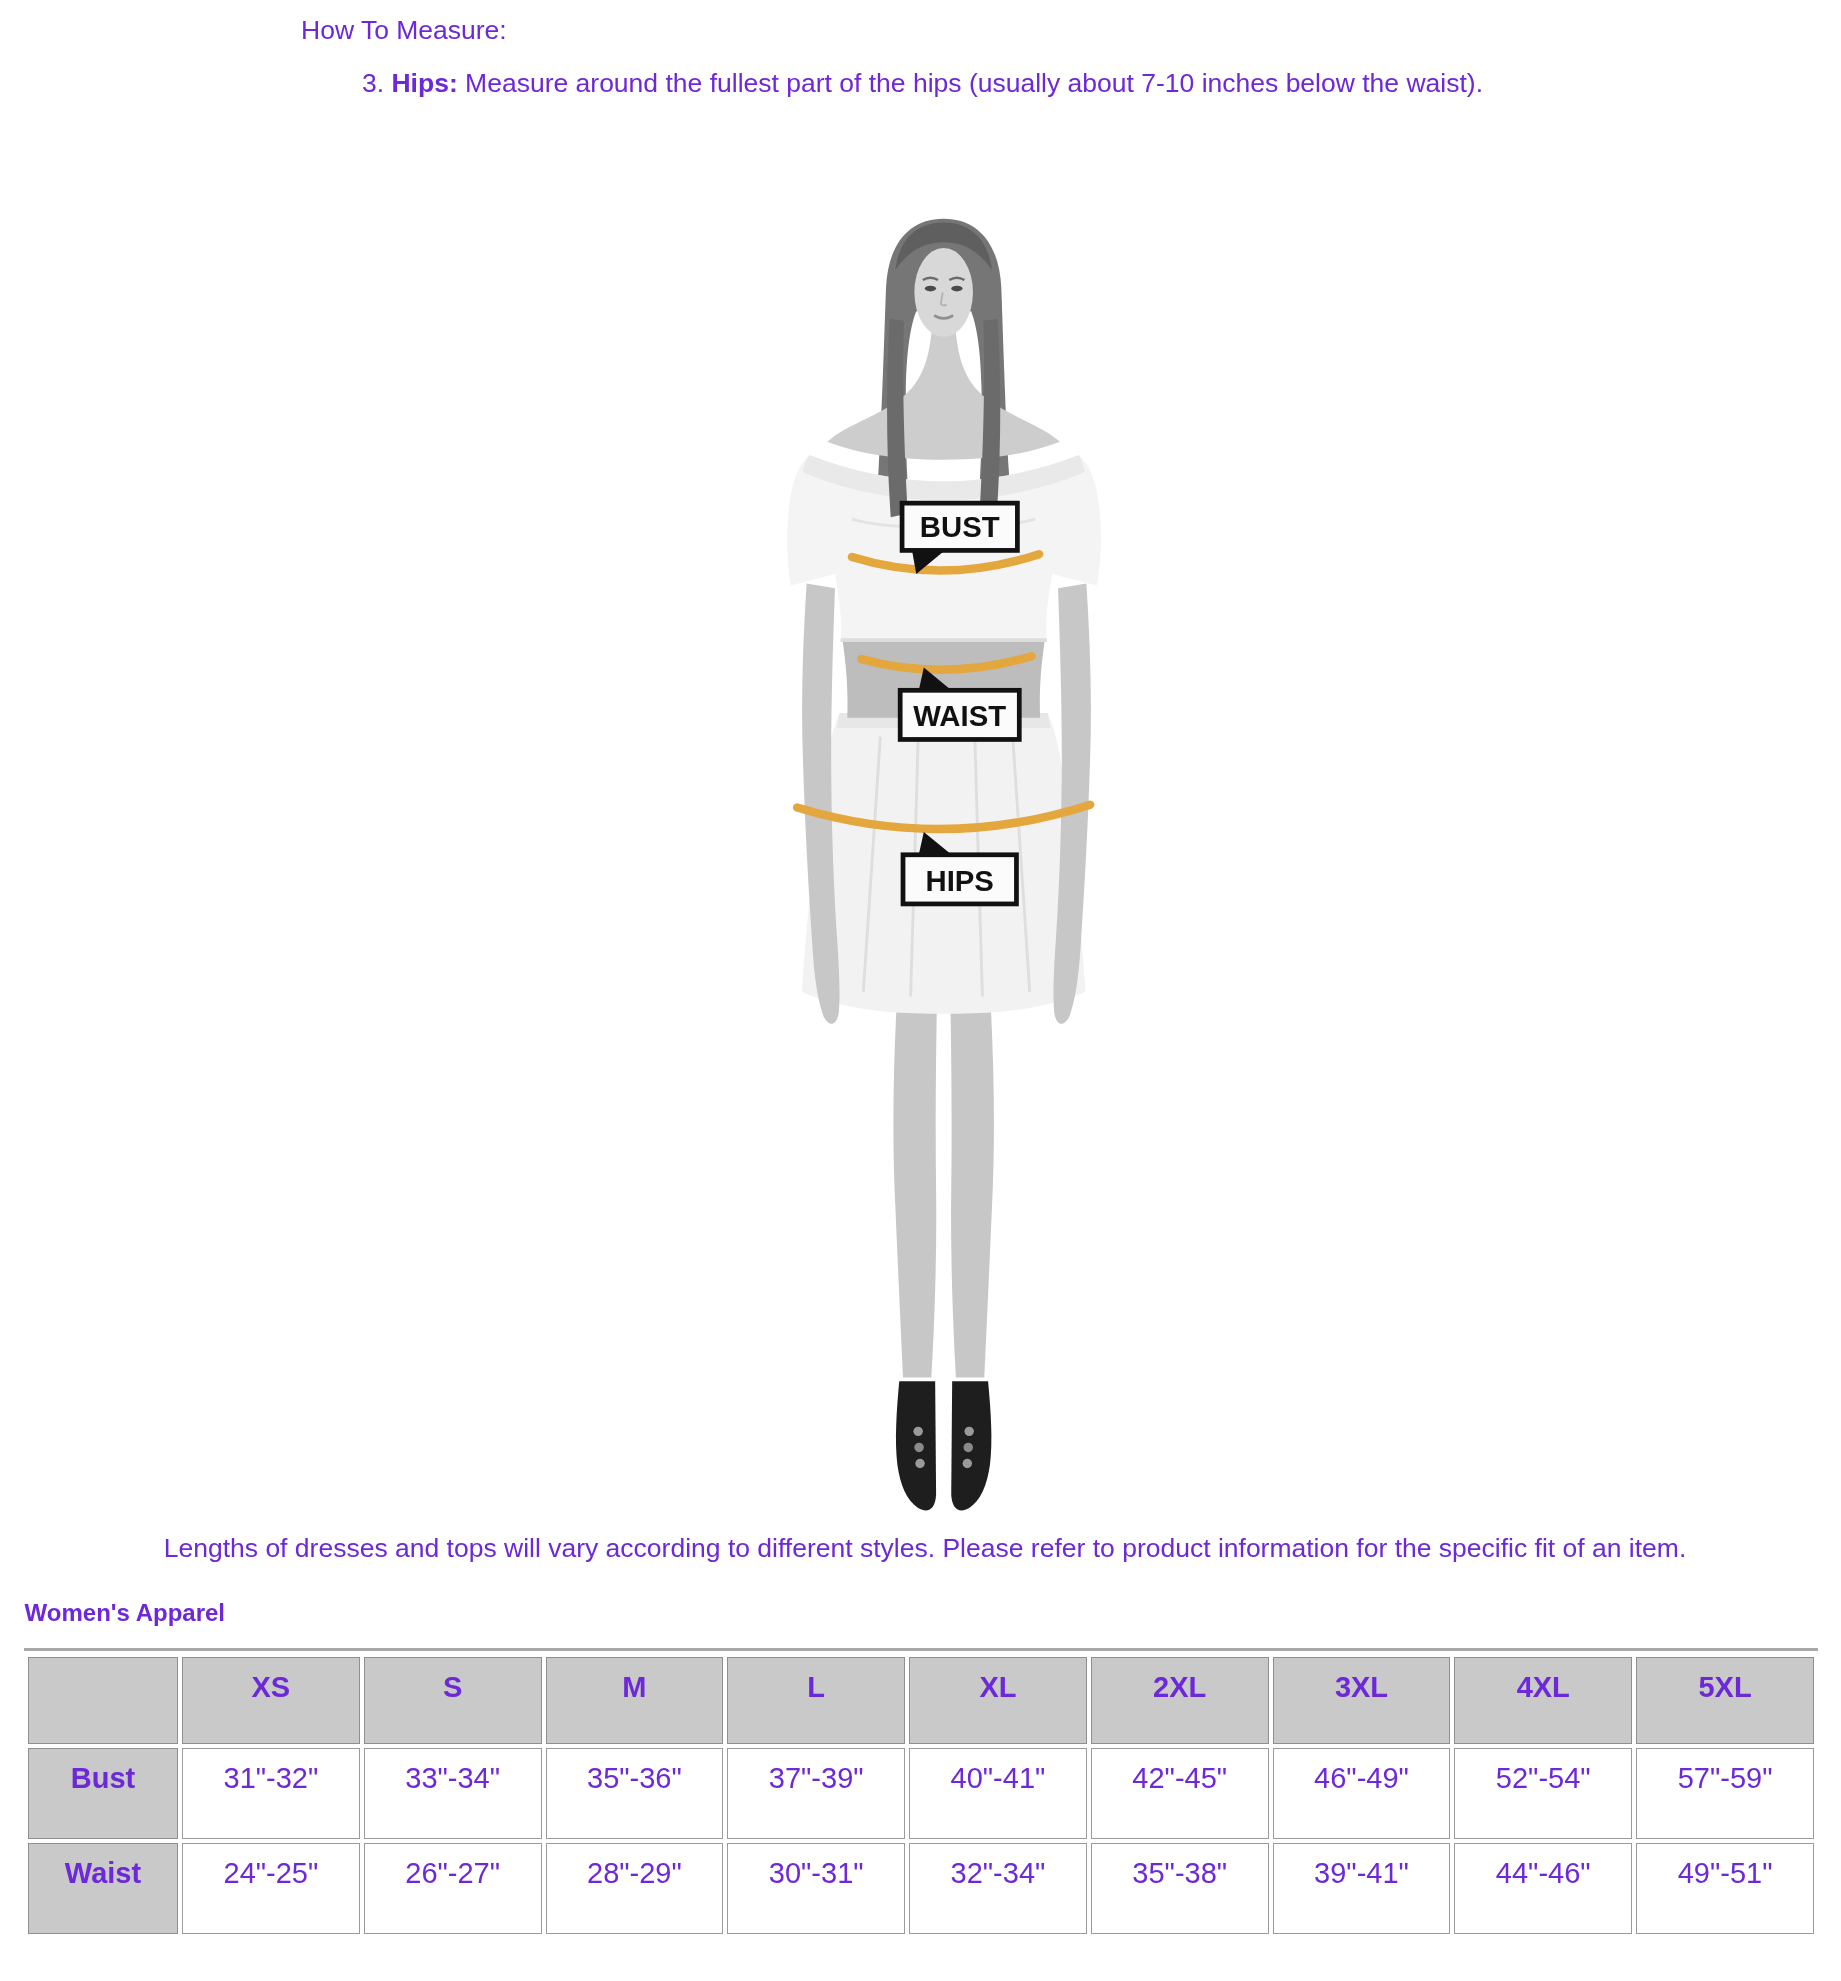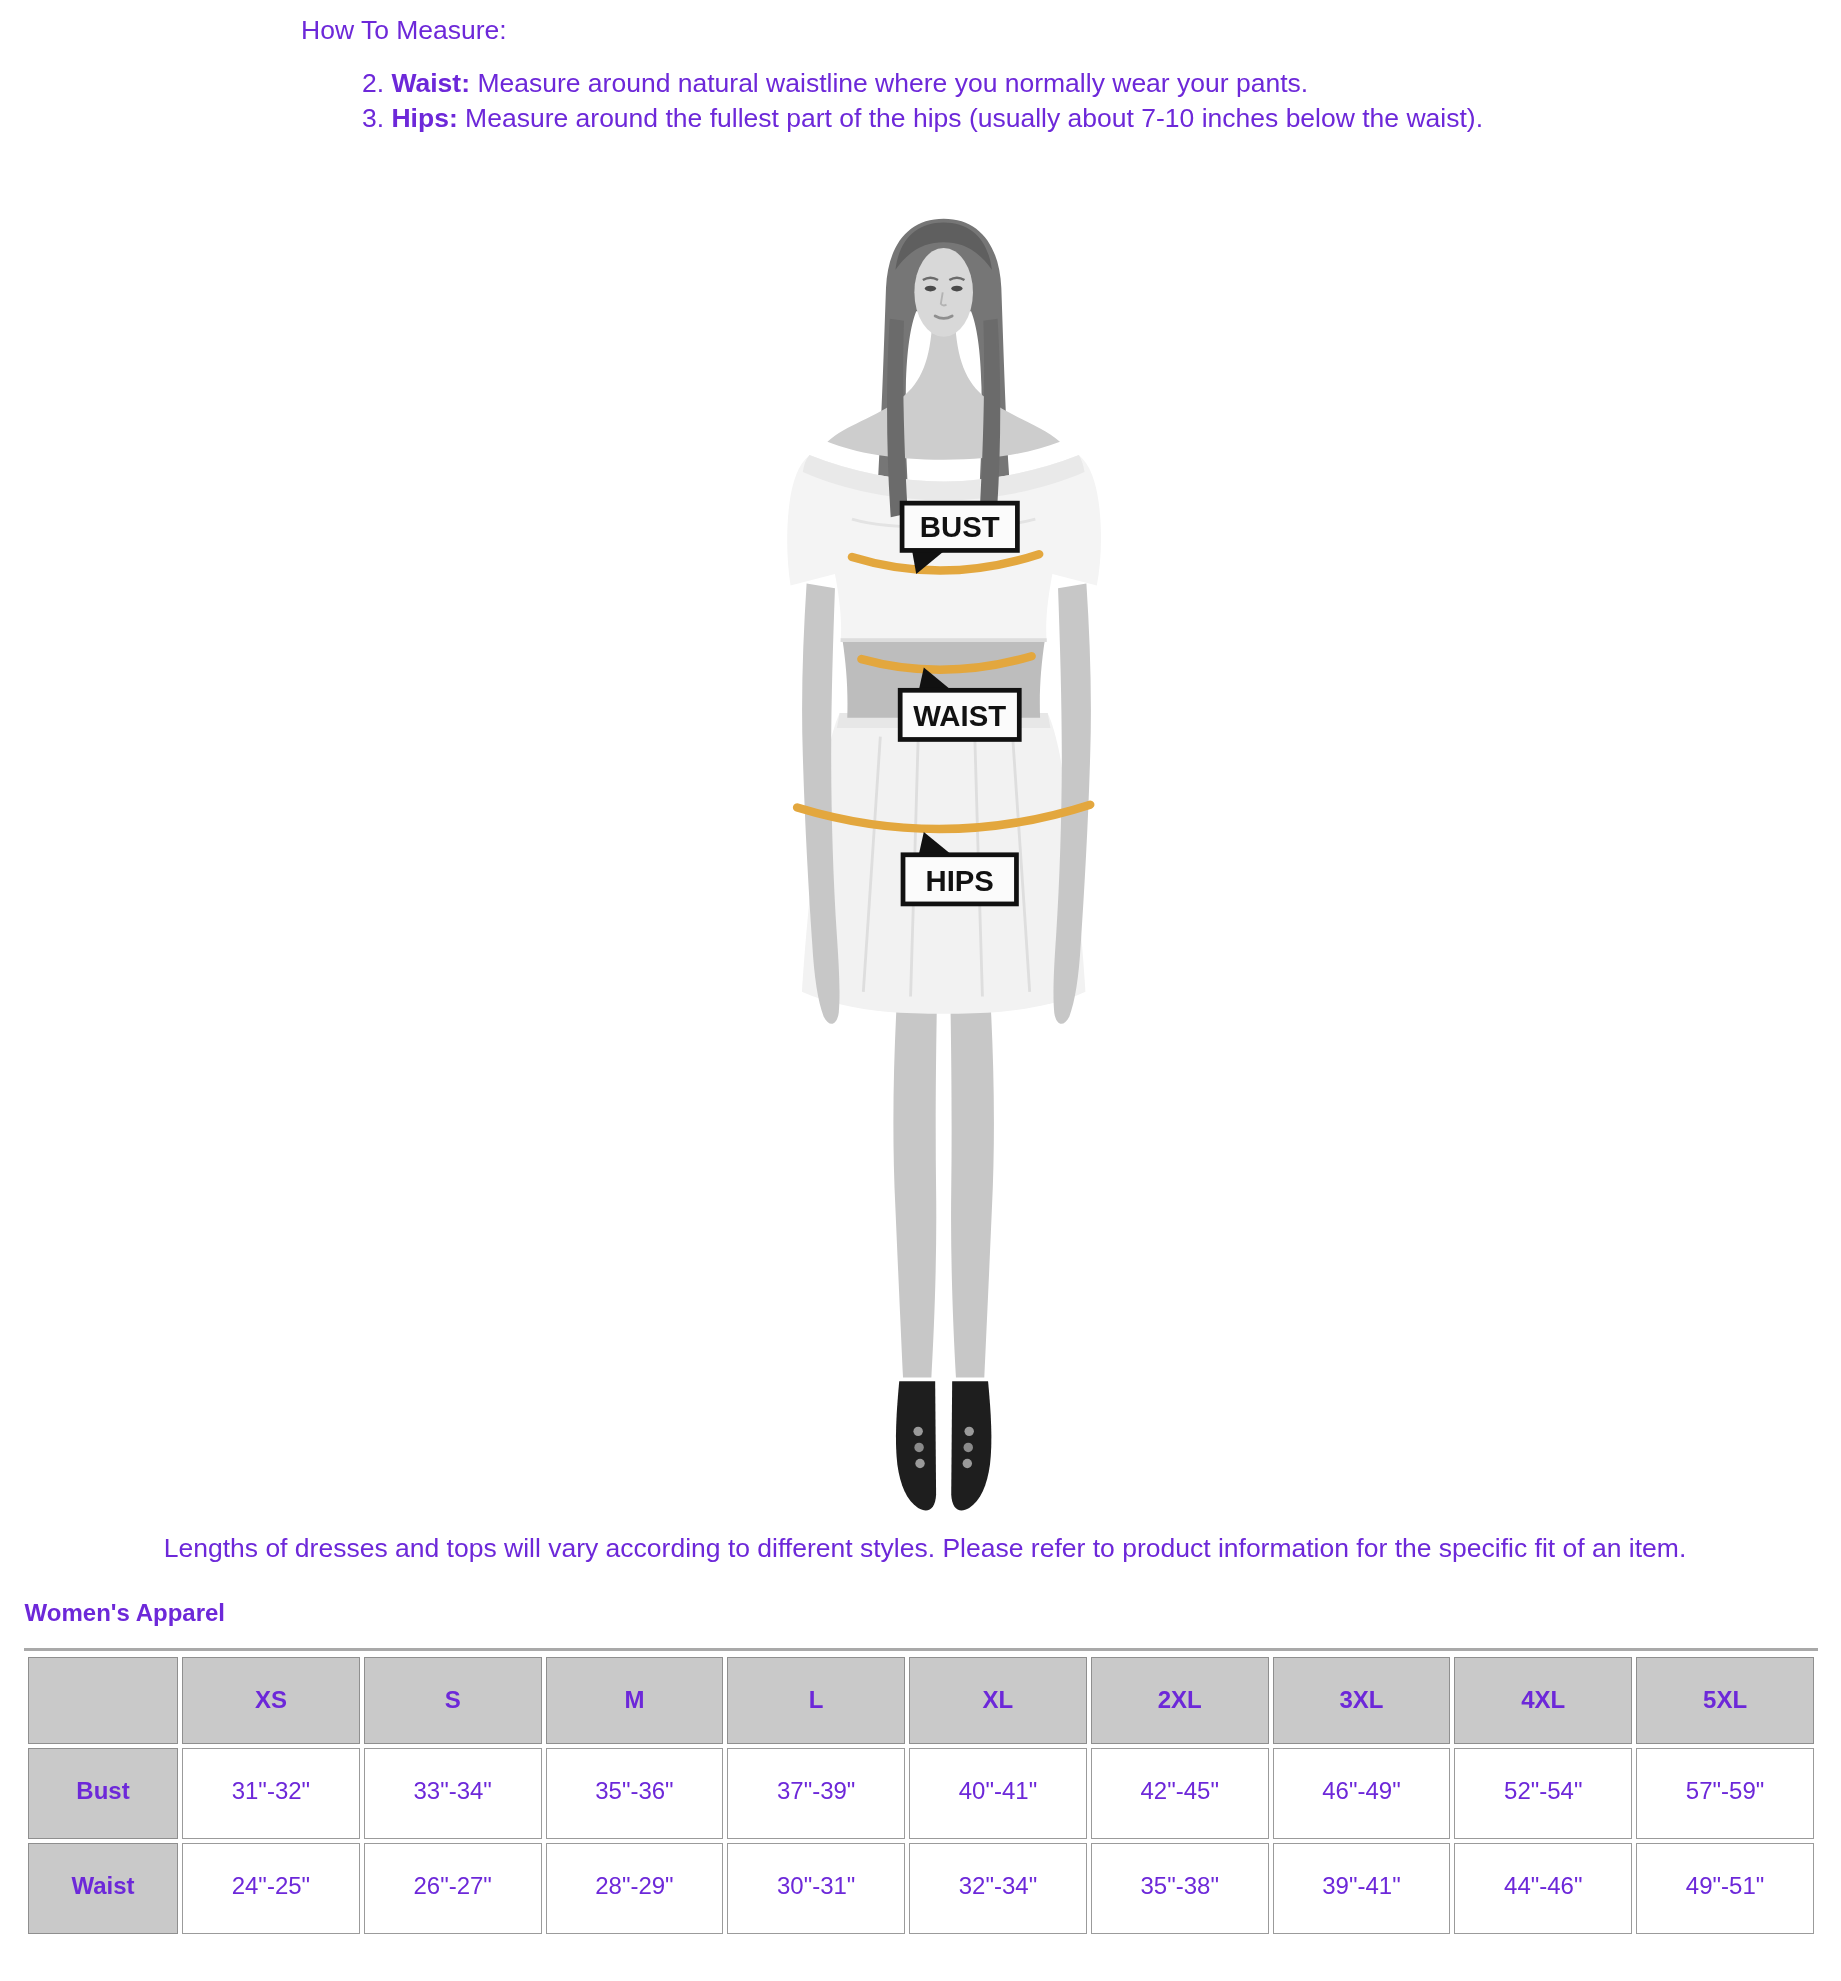--- a/index.html
+++ b/index.html
@@ -56,22 +56,22 @@
     position: absolute;
     left: 24px; top: 1653px;
     width: 1794px;
     border-collapse: separate;
     border-spacing: 4.7px;
     table-layout: fixed;
   }
   table.size-chart th, table.size-chart td {
     text-align: center;
     vertical-align: top;
-    font-size: 24px;
-    padding-top: 28px;
+    font-size: 29px;
+    padding-top: 13px;
   }
   table.size-chart th {
     background: #c9c9c9;
     border: 1.9px solid #8f8f8f;
     font-weight: 700;
     height: 87px;
   }
   table.size-chart td.row-label {
     background: #c9c9c9;
     border: 1.9px solid #8f8f8f;
@@ -87,21 +87,20 @@
   col.c-label { width: 150px; }
 </style>
 </head>
 <body>
 
 <div class="page">
 
   <div class="howto-title">How To Measure:</div>
 
   <div class="howto-steps">
-    <div><span>2.</span> <b>Waist:</b> <span>Measure around natural waistline where you normally wear your pants.</span></div>
     <div><span>3.</span> <b>Hips:</b> <span>Measure around the fullest part of the hips (usually about 7-10 inches below the waist).</span></div>
   </div>
 
   <div class="figure-wrap">
     <svg width="397" height="1325" viewBox="0 0 420 1400">
 
       <path d="M 207 22 C 168 22 148 52 146 95 C 144 150 142 220 138 290 C 136 330 136 350 140 358 L 172 350 C 168 300 166 250 167 200 C 168 160 172 135 178 120 L 236 120 C 242 135 246 160 247 200 C 248 250 246 300 242 350 L 274 358 C 278 350 278 330 276 290 C 272 220 270 150 268 95 C 266 52 246 22 207 22 Z" fill="#767676"></path>
 
       <path d="M 195 130 L 219 130 C 221 170 230 195 252 212 C 280 233 310 240 330 258 C 300 270 260 277 207 277 C 154 277 114 270 84 258 C 104 240 134 233 162 212 C 184 195 193 170 195 130 Z" fill="#cdcdcd"></path>
 

